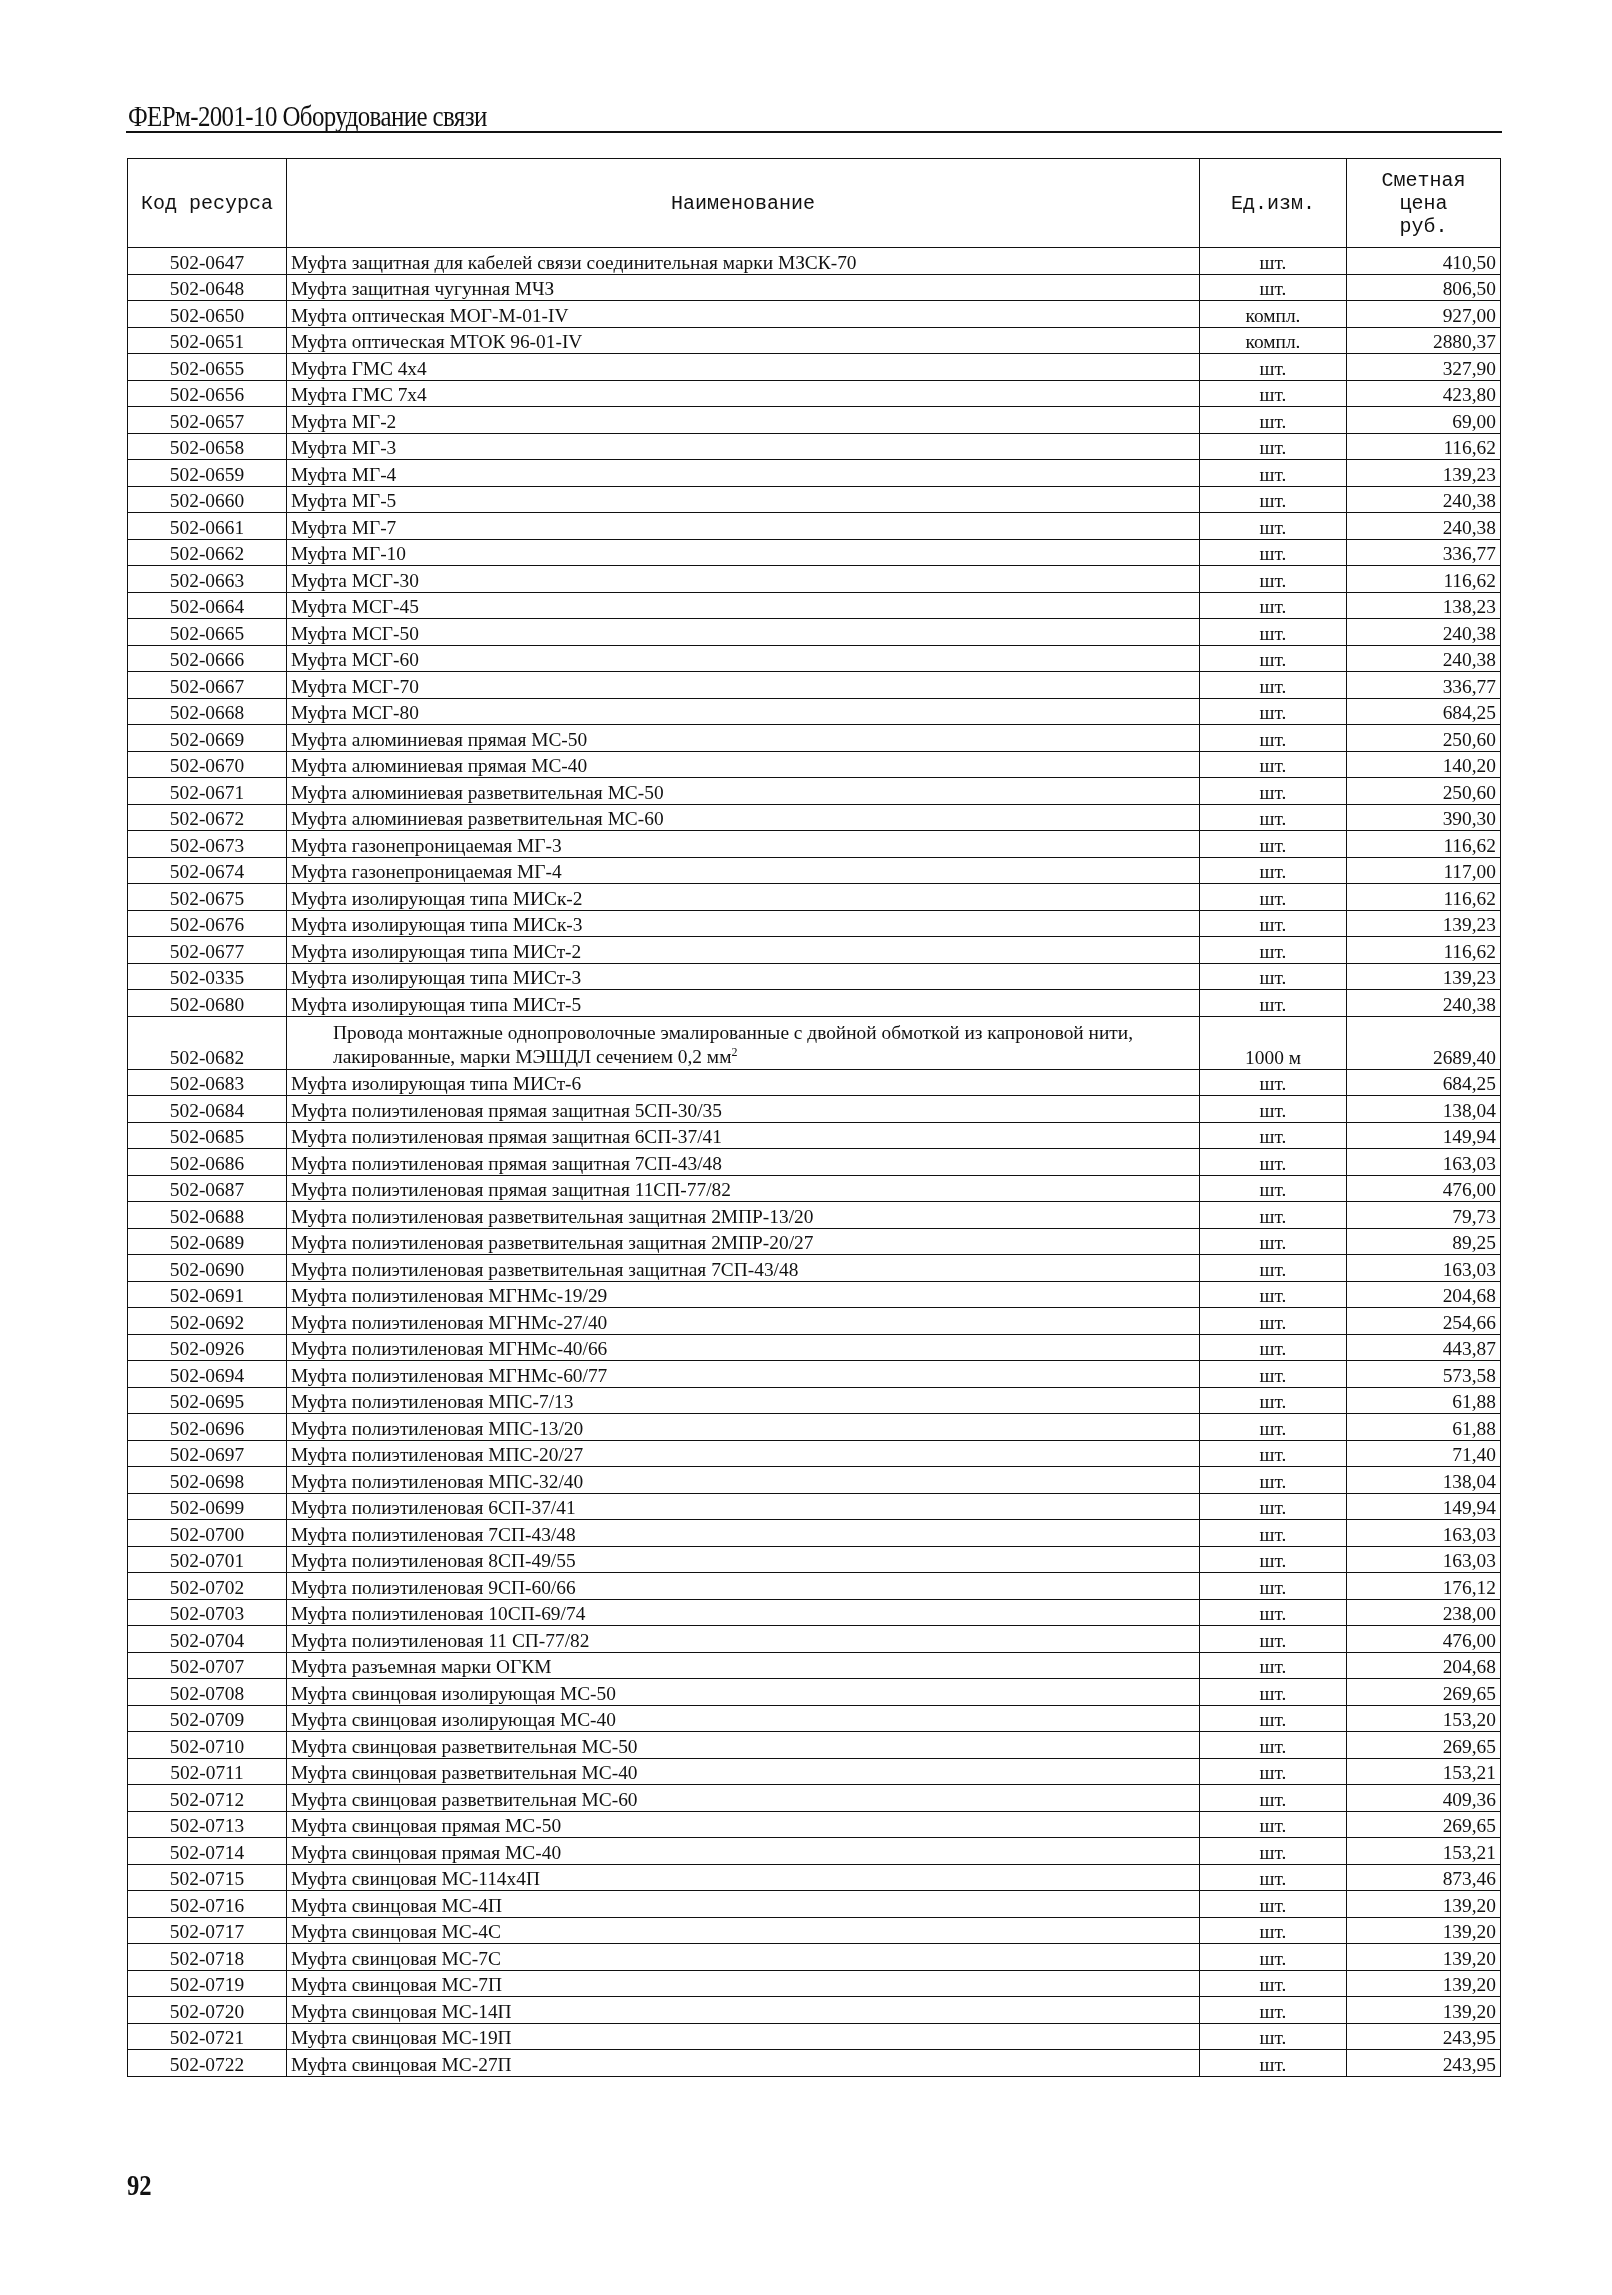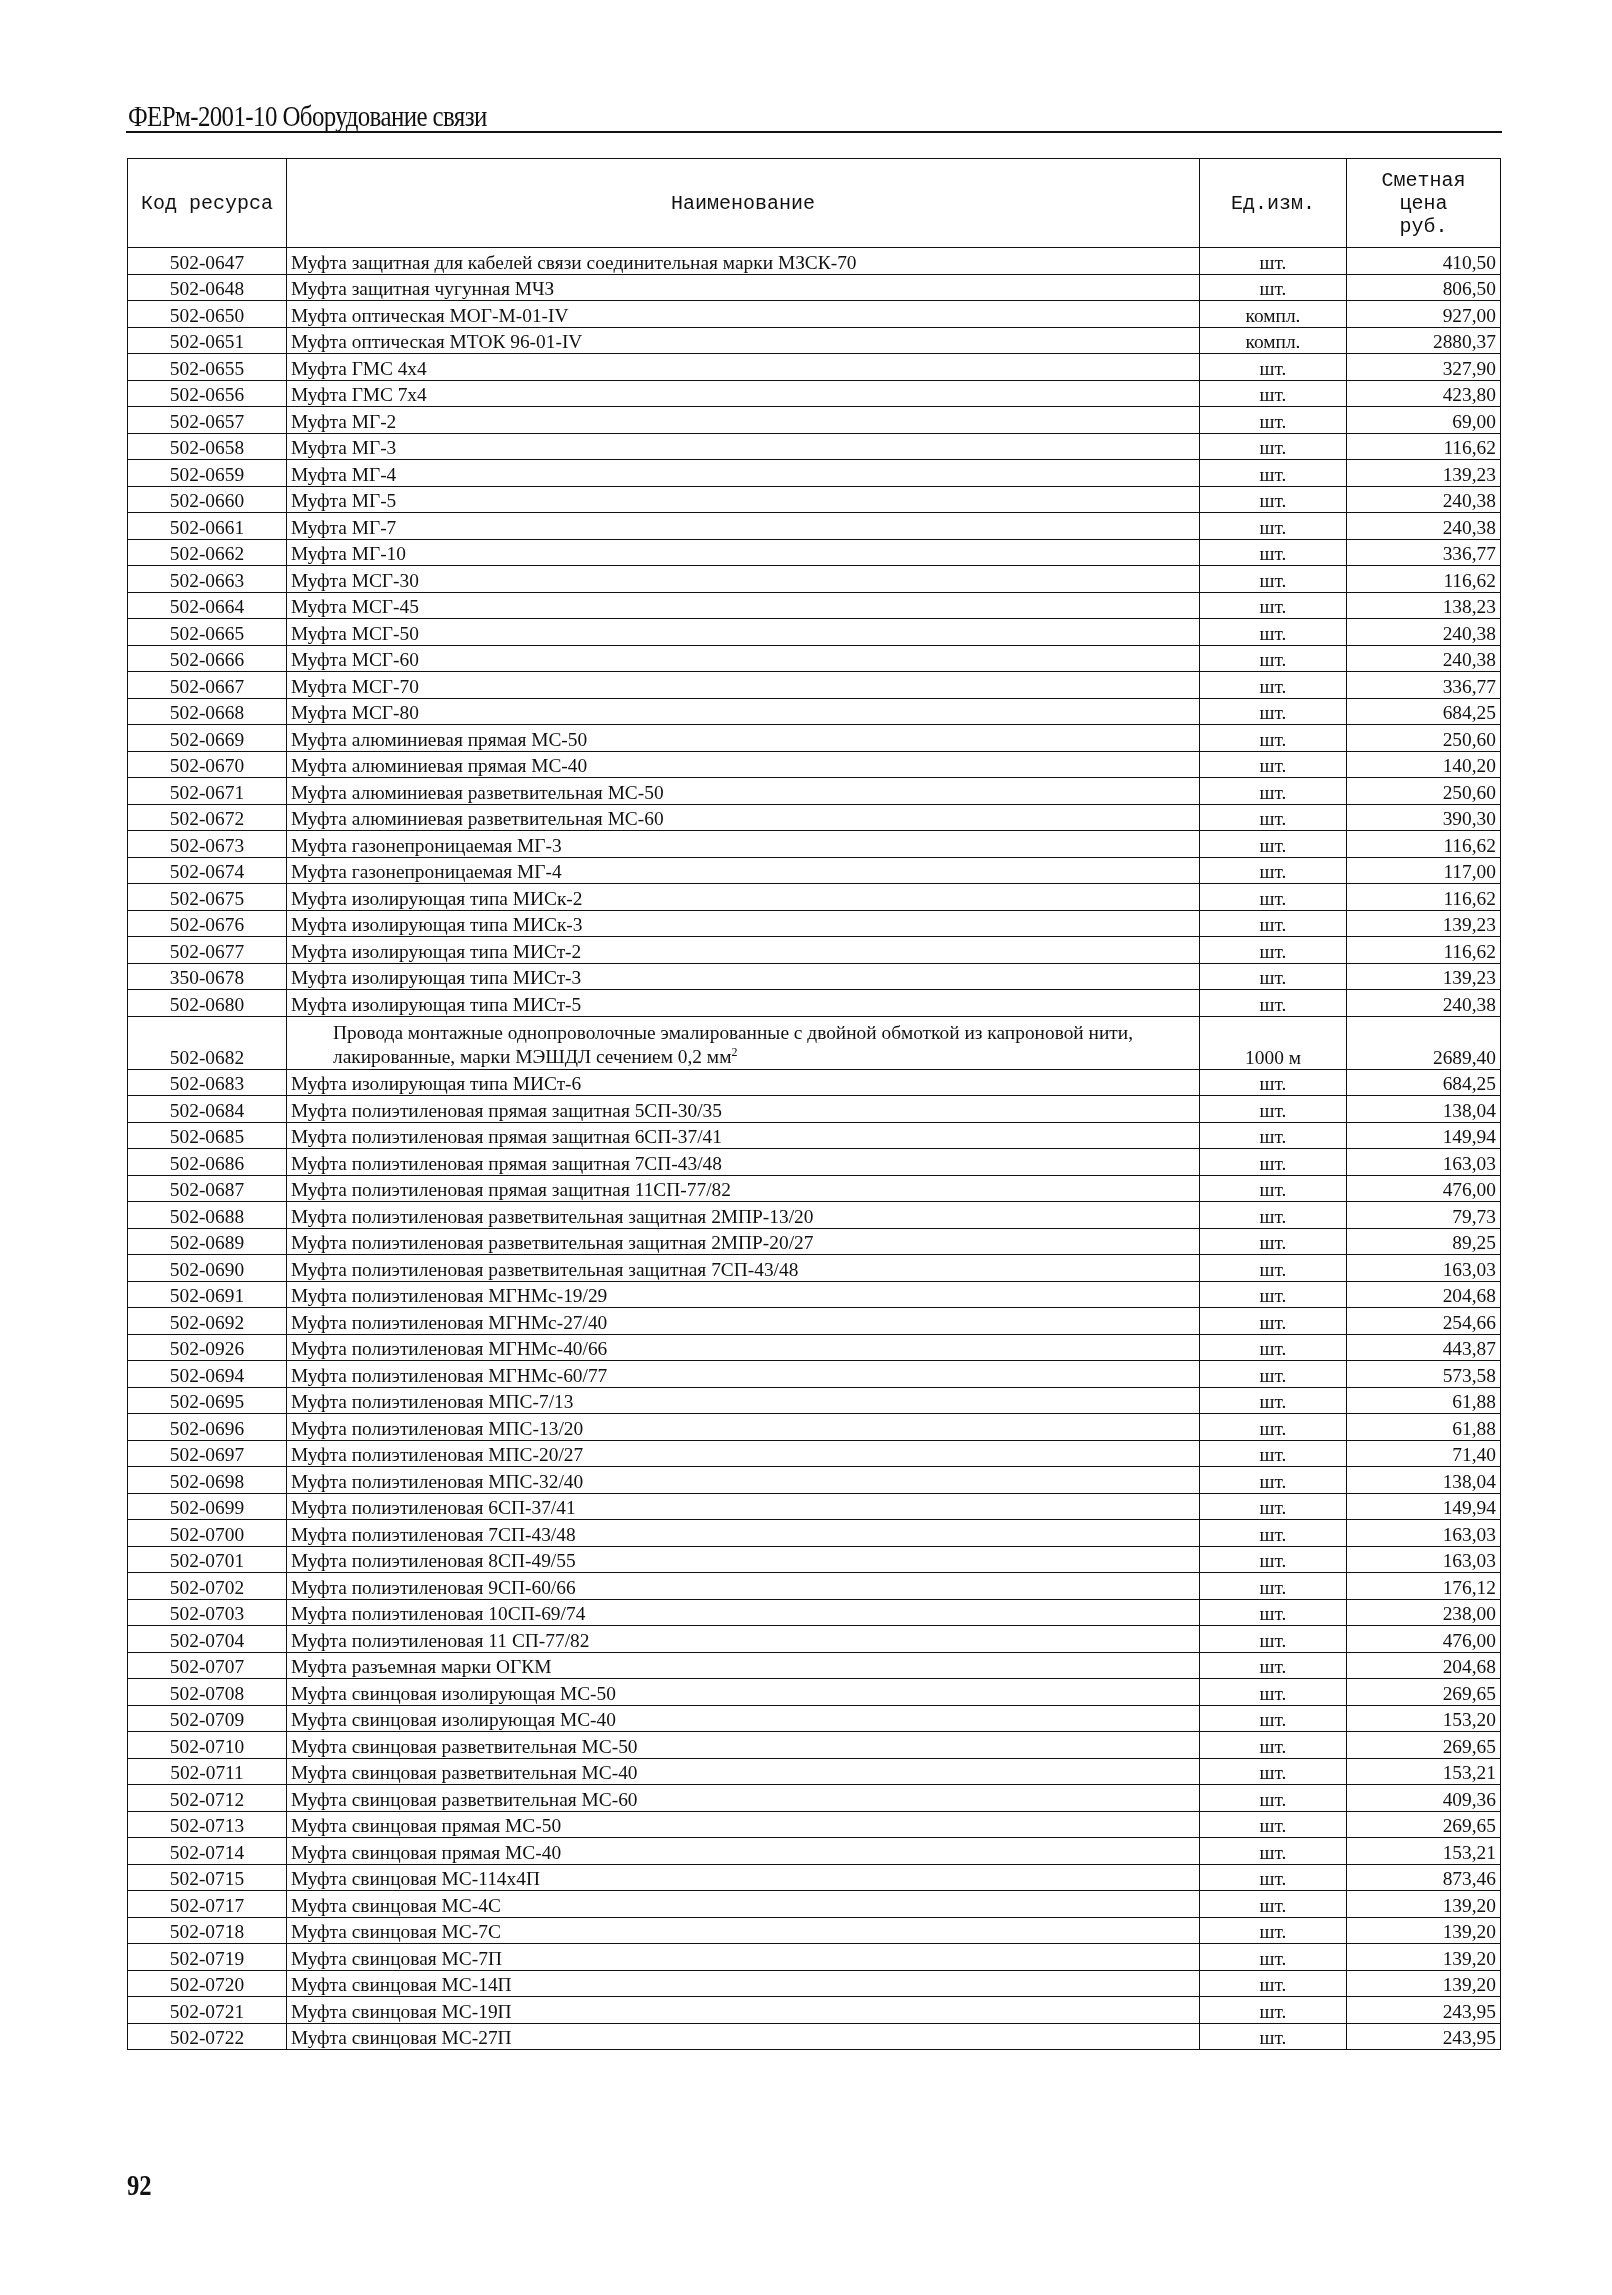--- a/index.html
+++ b/index.html
@@ -209,21 +209,21 @@
         <td class="unit">шт.</td>
         <td class="price">139,23</td>
       </tr>
       <tr>
         <td class="code">502-0677</td>
         <td class="name">Муфта изолирующая типа МИСт-2</td>
         <td class="unit">шт.</td>
         <td class="price">116,62</td>
       </tr>
       <tr>
-        <td class="code">350-0678</td>
+        <td class="code">502-0335</td>
         <td class="name">Муфта изолирующая типа МИСт-3</td>
         <td class="unit">шт.</td>
         <td class="price">139,23</td>
       </tr>
       <tr>
         <td class="code">502-0680</td>
         <td class="name">Муфта изолирующая типа МИСт-5</td>
         <td class="unit">шт.</td>
         <td class="price">240,38</td>
       </tr>
@@ -411,20 +411,26 @@
         <td class="code">502-0714</td>
         <td class="name">Муфта свинцовая прямая МС-40</td>
         <td class="unit">шт.</td>
         <td class="price">153,21</td>
       </tr>
       <tr>
         <td class="code">502-0715</td>
         <td class="name">Муфта свинцовая МС-114х4П</td>
         <td class="unit">шт.</td>
         <td class="price">873,46</td>
+      </tr>
+      <tr>
+        <td class="code">502-0716</td>
+        <td class="name">Муфта свинцовая МС-4П</td>
+        <td class="unit">шт.</td>
+        <td class="price">139,20</td>
       </tr>
       <tr>
         <td class="code">502-0717</td>
         <td class="name">Муфта свинцовая МС-4С</td>
         <td class="unit">шт.</td>
         <td class="price">139,20</td>
       </tr>
       <tr>
         <td class="code">502-0718</td>
         <td class="name">Муфта свинцовая МС-7С</td>

